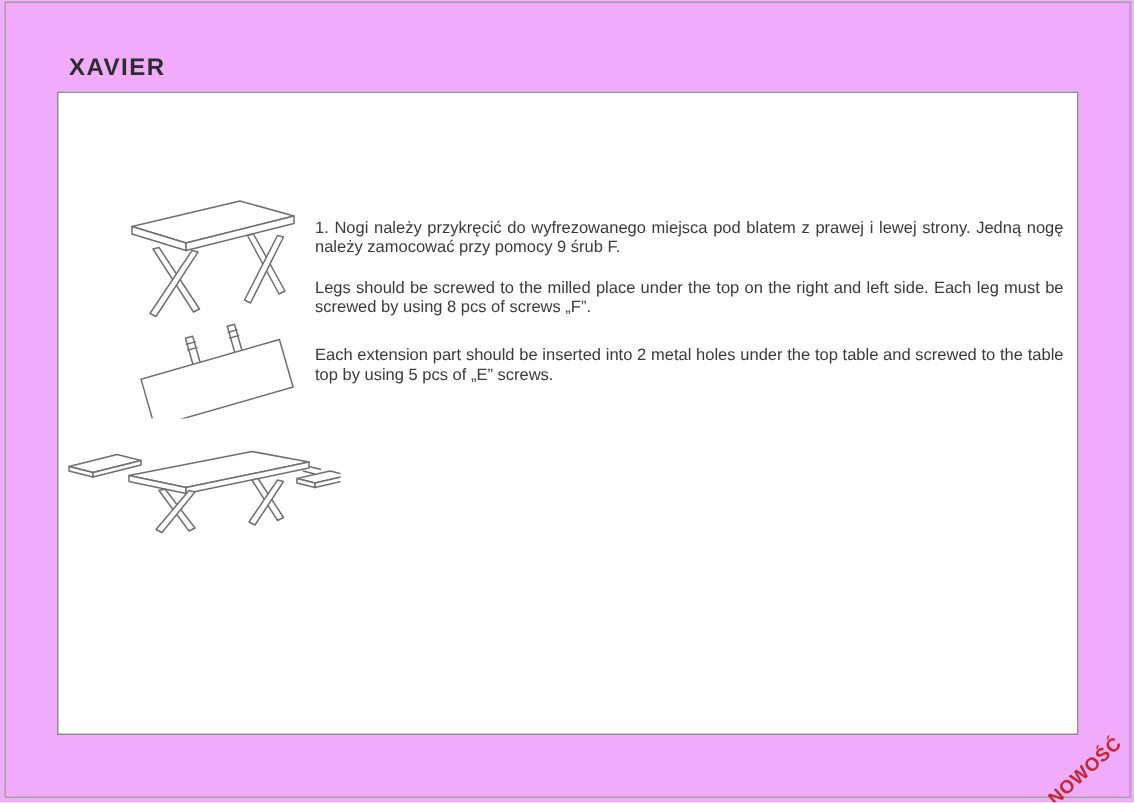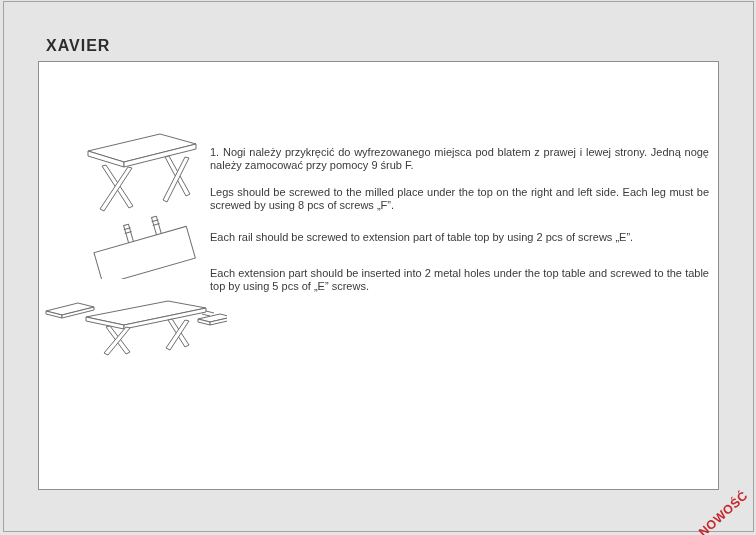--- a/index.html
+++ b/index.html
@@ -1,19 +1,19 @@
 <!DOCTYPE html>
 <html><head>
 <meta charset="utf-8">
 <style>
   html, body { margin:0; padding:0; background:#ffffff; }
   #page {
     position:relative;
     width:756px; height:535px;
-    background:#e5e5e5;
+    background:#f0abfc;
     font-family:"Liberation Sans", sans-serif;
     overflow:hidden;
   }
   .outer-frame {
     position:absolute; left:3px; top:1px; width:749px; height:529px;
     border:1px solid #a3a3a3;
   }
   .page-title {
     position:absolute; left:46px; top:37px;
     font-size:16px; font-weight:bold; color:#2d2d2d;
@@ -108,19 +108,18 @@
       <polygon class="solid" points="84,46 88,47 66,74 62,72"></polygon>
 
       <polygon class="solid" points="126,39 130,38 147,64 143,66"></polygon>
       <polygon class="solid" points="143,39 147,40 128,69 124,67"></polygon>
     </svg>
   </div>
 
   <div class="text-col">
     <p class="p1pl">1. Nogi należy przykręcić do wyfrezowanego miejsca pod blatem z prawej i lewej strony. Jedną nogę należy zamocować przy pomocy 9 śrub F.</p>
     <p class="p1en">Legs should be screwed to the milled place under the top on the right and left side. Each leg must be screwed by using 8 pcs of screws „F”.</p>
-    <p class="p2en">Each rail should be screwed to extension part of table top by using 2 pcs of screws „E”.</p>
     <p class="p3en">Each extension part should be inserted into 2 metal holes under the top table and screwed to the table top by using 5 pcs of „E” screws.</p>
   </div>
 
   <div class="new-badge">NOWOŚĆ</div>
 
 </div>
 
 </body></html>

